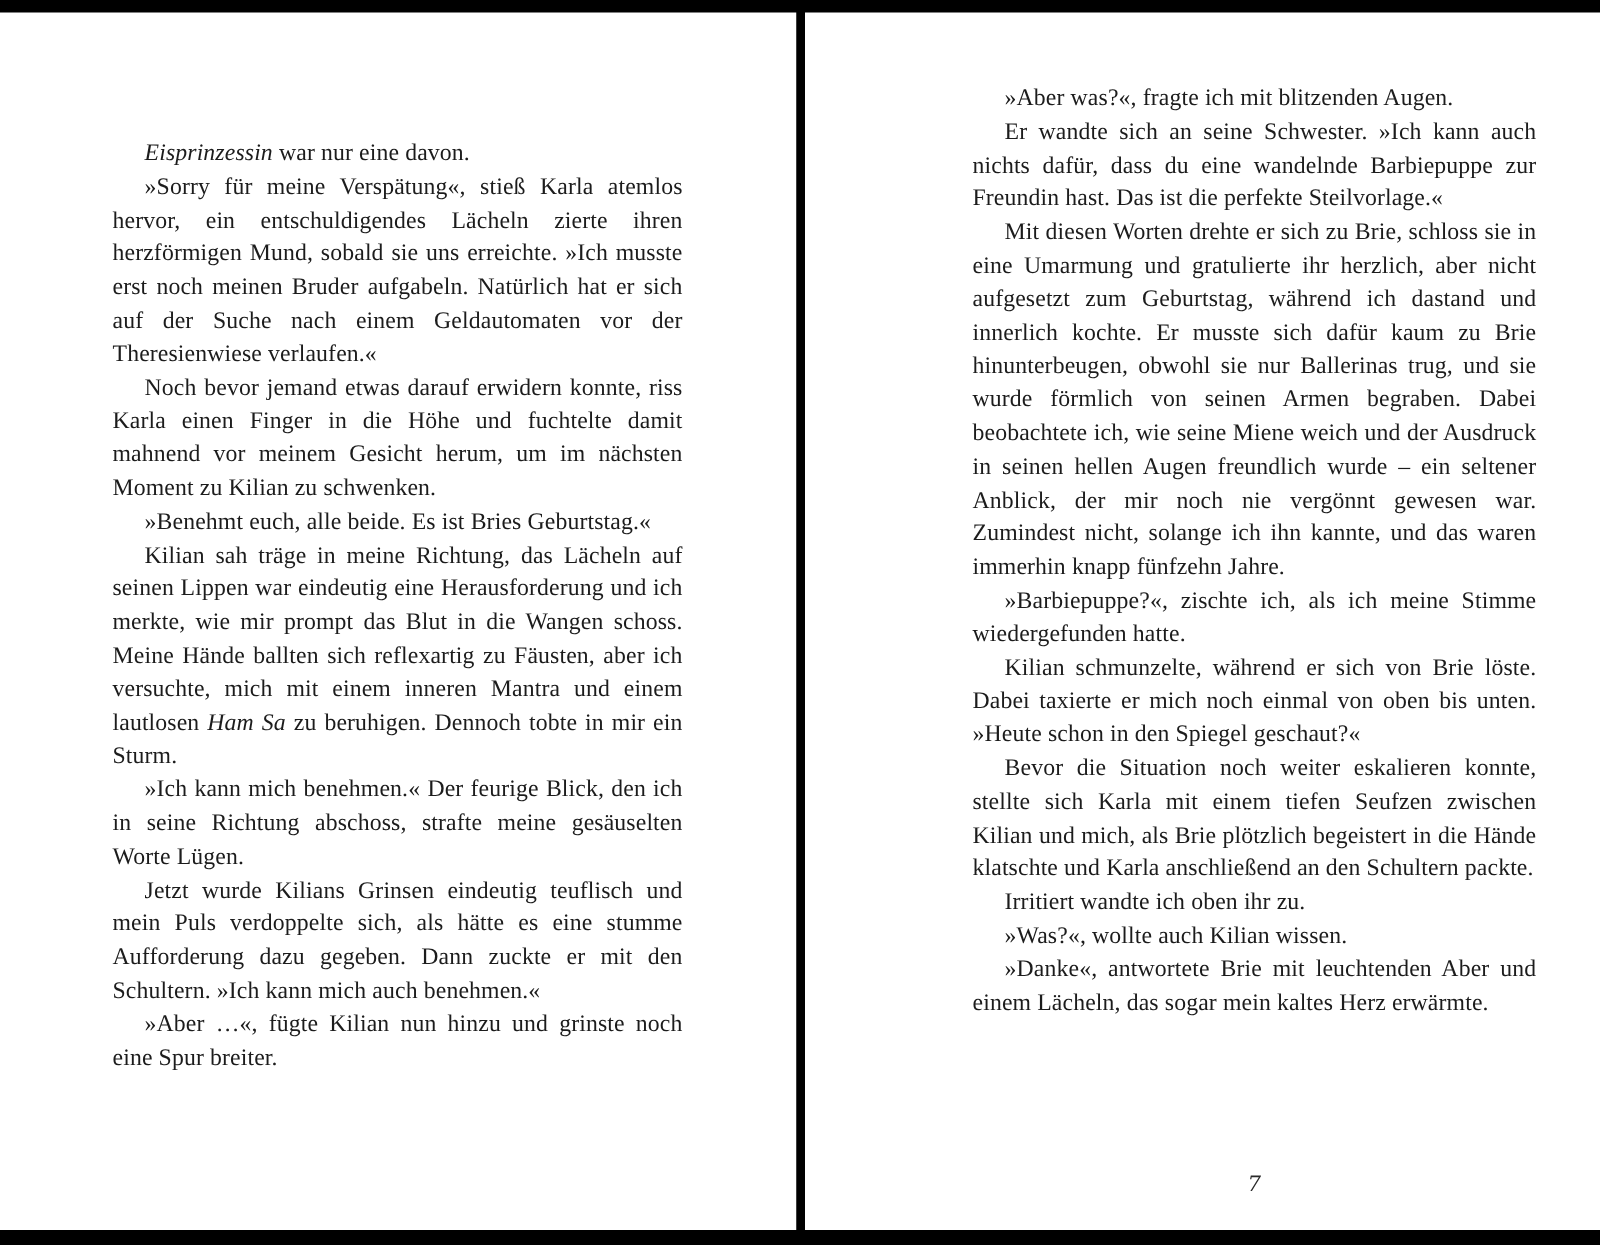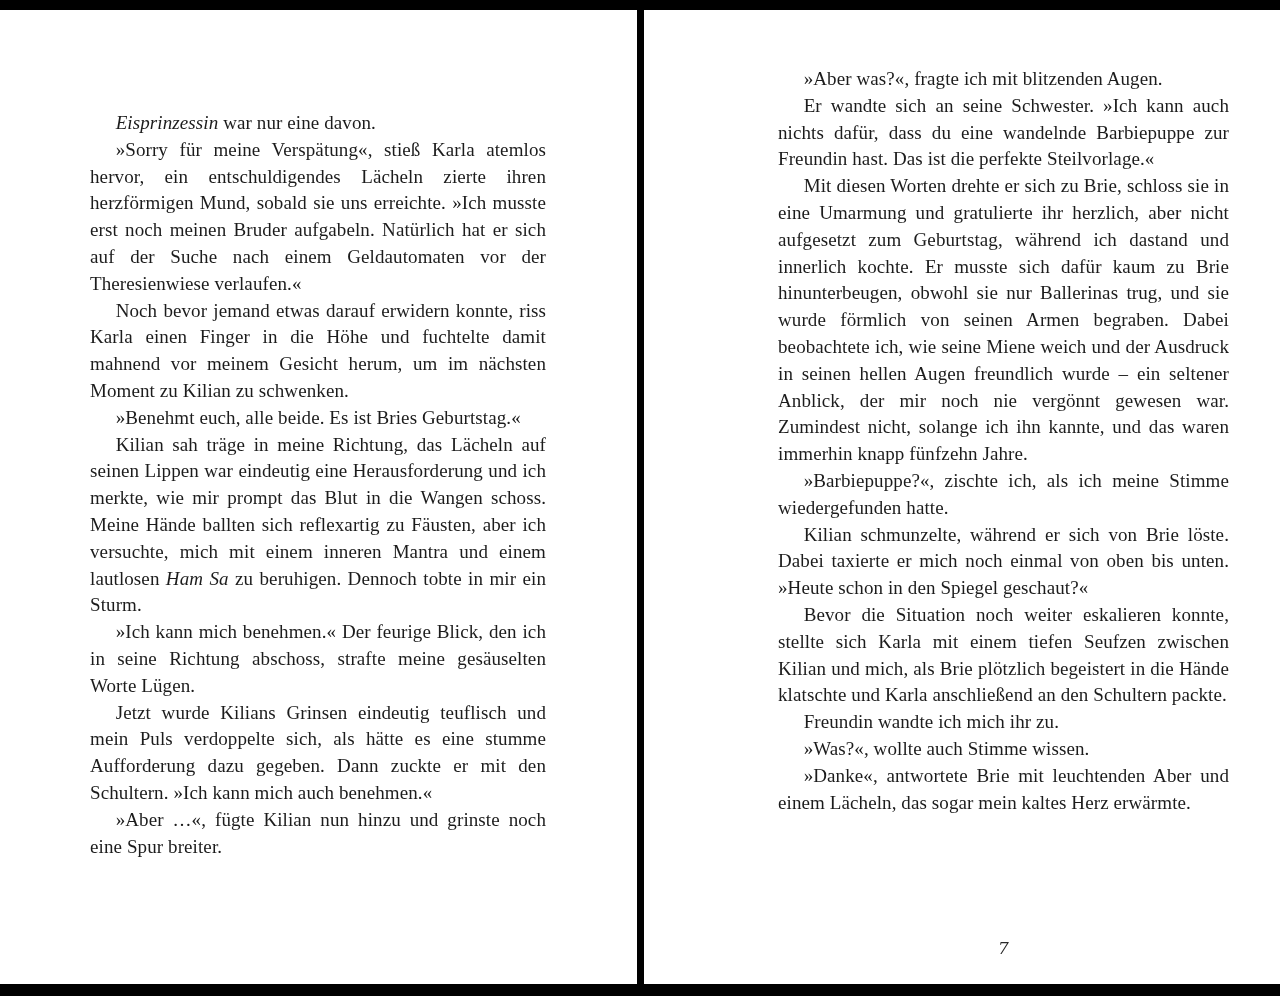--- a/index.html
+++ b/index.html
@@ -89,20 +89,20 @@
 <div class="gutter"></div>
 
 <div class="page right">
   <div class="text-block">
       <p class="para"><span>»Aber was?«, fragte ich mit blitzenden Augen.</span></p>
       <p class="para"><span>Er wandte sich an seine Schwester. »Ich kann auch nichts dafür, dass du eine wandelnde Barbiepuppe zur Freundin hast. Das ist die perfekte Steilvorlage.«</span></p>
       <p class="para"><span>Mit diesen Worten drehte er sich zu Brie, schloss sie in eine Umarmung und gratulierte ihr herzlich, aber nicht aufgesetzt zum Geburtstag, während ich dastand und innerlich kochte. Er musste sich dafür kaum zu Brie hinunterbeugen, obwohl sie nur Ballerinas trug, und sie wurde förmlich von seinen Armen begraben. Dabei beobachtete ich, wie seine Miene weich und der Ausdruck in seinen hellen Augen freundlich wurde – ein seltener Anblick, der mir noch nie vergönnt gewesen war. Zumindest nicht, solange ich ihn kannte, und das waren immerhin knapp fünfzehn Jahre.</span></p>
       <p class="para"><span>»Barbiepuppe?«, zischte ich, als ich meine Stimme wiedergefunden hatte.</span></p>
       <p class="para"><span>Kilian schmunzelte, während er sich von Brie löste. Dabei taxierte er mich noch einmal von oben bis unten. »Heute schon in den Spiegel geschaut?«</span></p>
       <p class="para"><span>Bevor die Situation noch weiter eskalieren konnte, stellte sich Karla mit einem tiefen Seufzen zwischen Kilian und mich, als Brie plötzlich begeistert in die Hände klatschte und Karla anschließend an den Schultern packte.</span></p>
-      <p class="para"><span>Freundin wandte ich mich ihr zu.</span></p>
-      <p class="para"><span>»Was?«, wollte auch Stimme wissen.</span></p>
+      <p class="para"><span>Irritiert wandte ich oben ihr zu.</span></p>
+      <p class="para"><span>»Was?«, wollte auch Kilian wissen.</span></p>
       <p class="para"><span>»Danke«, antwortete Brie mit leuchtenden Aber und einem Lächeln, das sogar mein kaltes Herz erwärmte.</span></p>
     </div>
   <div class="page-number">7</div>
 </div>
 
 <div class="edge-bar bottom"></div>
 
 </body></html>

